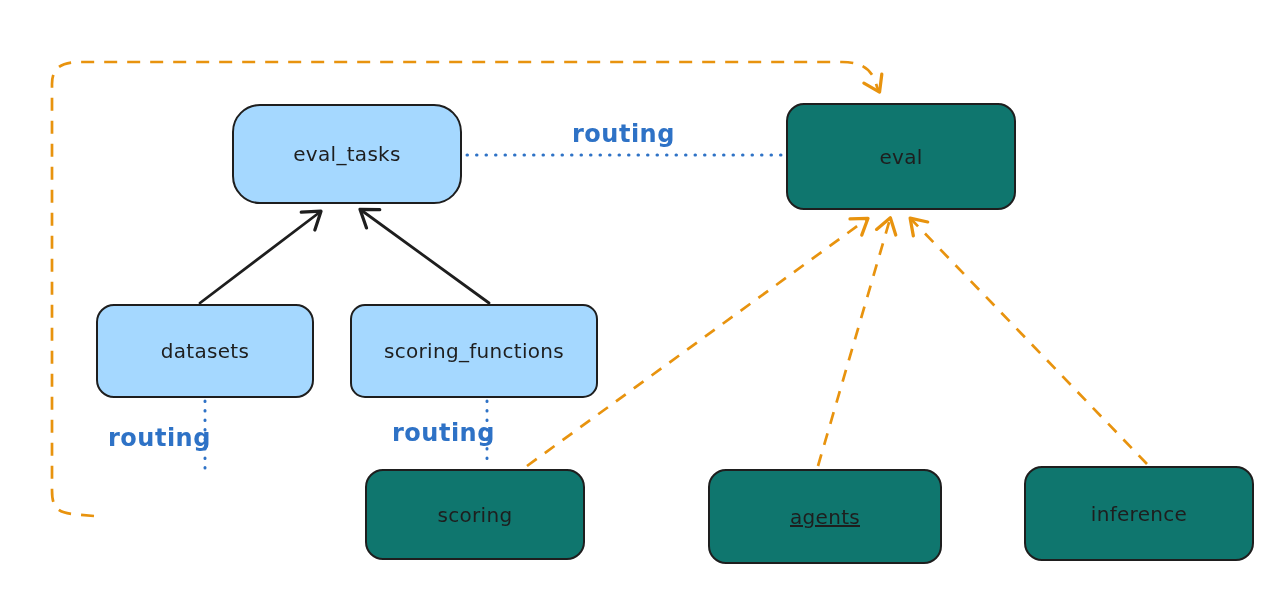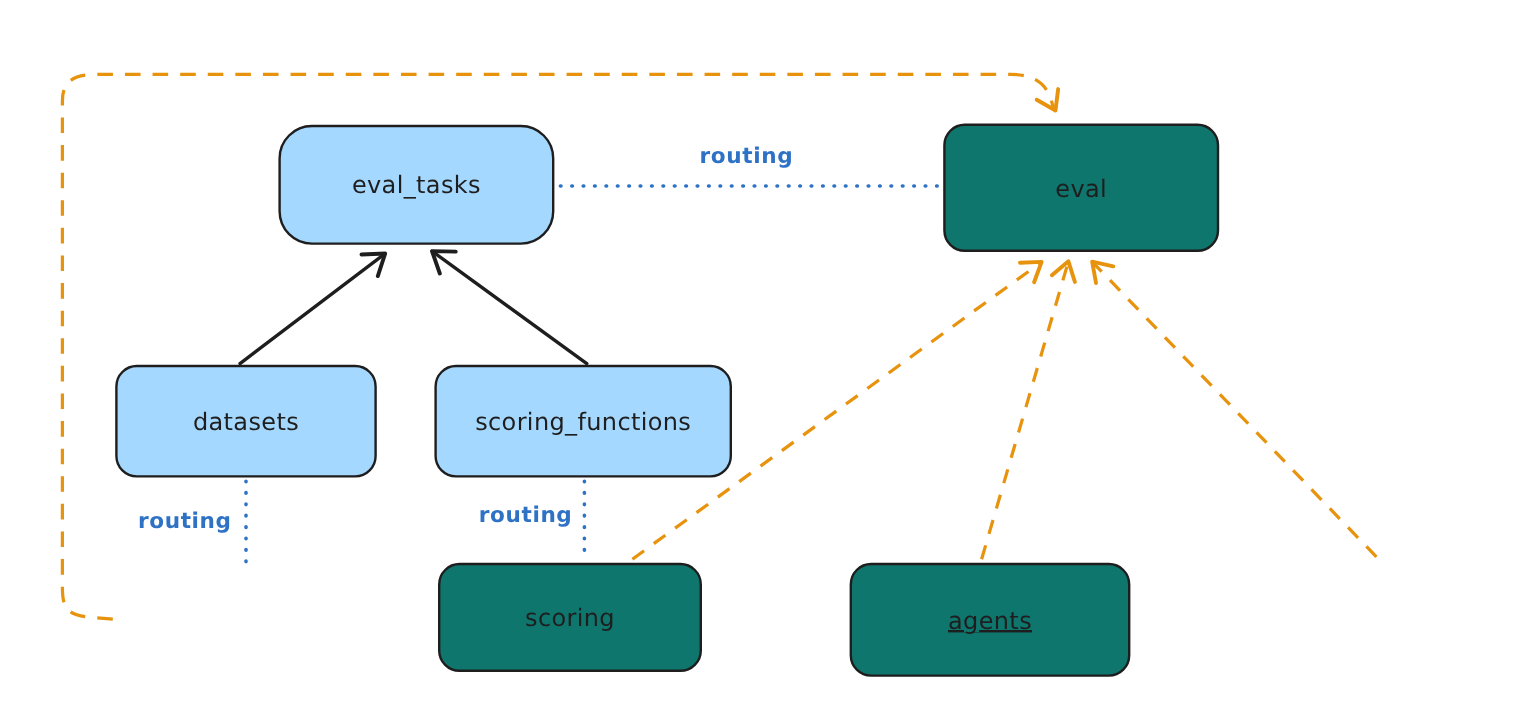--- a/index.html
+++ b/index.html
@@ -18,21 +18,21 @@
     border-radius:18px;
     display:flex;align-items:center;justify-content:center;
     font-size:20px;color:#1e1e1e;
     letter-spacing:0.3px;
   }
   .node--blue{background:#a5d8ff;}
   .node--green{background:#0f766e;text-align:right;}
   .edge-label{
     position:absolute;
     color:#2e72c6;
-    font-size:18px;
+    font-size:24px;
     font-weight:bold;
     letter-spacing:0.5px;
     text-align:center;
   }
 </style>
 </head>
 <body>
 
 <div class="canvas">
 
@@ -64,31 +64,34 @@
   </div>
 
   <div class="node node--green" style="left:786px;top:103px;width:230px;height:107px;">
     <span>eval</span>
   </div>
 
   <div class="node node--blue" style="left:96px;top:304px;width:218px;height:94px;">
     <span>datasets</span>
   </div>
 
-  <div class="node node--blue" style="left:362px;top:304px;width:248px;height:94px;">
+  <div class="node node--blue" style="left:350px;top:304px;width:248px;height:94px;border-radius:15px;">
     <span>scoring_functions</span>
   </div>
 
 
   <div class="node node--green" style="left:365px;top:469px;width:220px;height:91px;">
     <span>scoring</span>
   </div>
 
   <div class="node node--green" style="left:708px;top:469px;width:234px;height:95px;text-decoration:underline;">
     <span>agents</span>
   </div>
 
+  <div class="node node--green" style="left:1024px;top:466px;width:230px;height:95px;">
+    <span>inference</span>
+  </div>
 
   <div class="edge-label" style="left:572px;top:120px;width:100px;">routing</div>
   <div class="edge-label" style="left:108px;top:424px;width:92px;">routing</div>
   <div class="edge-label" style="left:392px;top:419px;width:92px;">routing</div>
 
 </div>
 
 </body></html>

